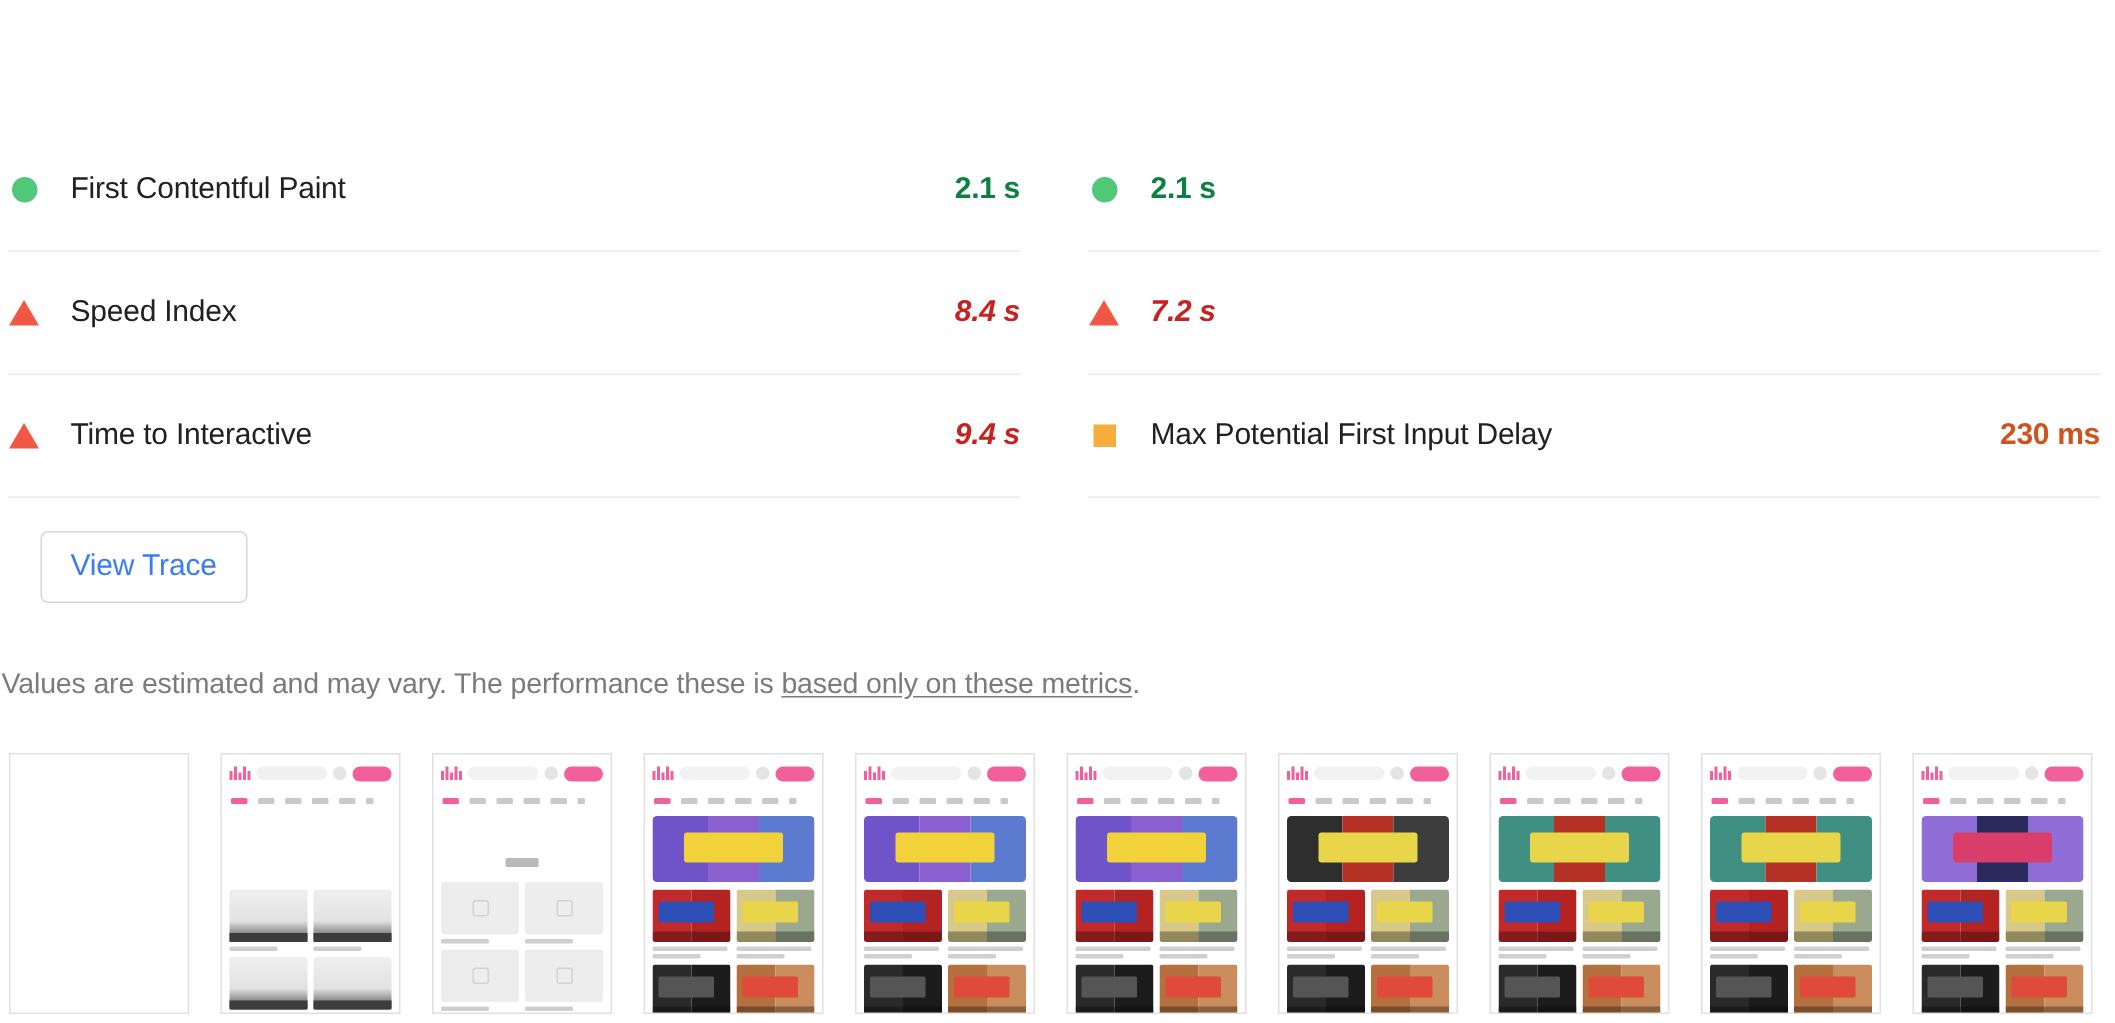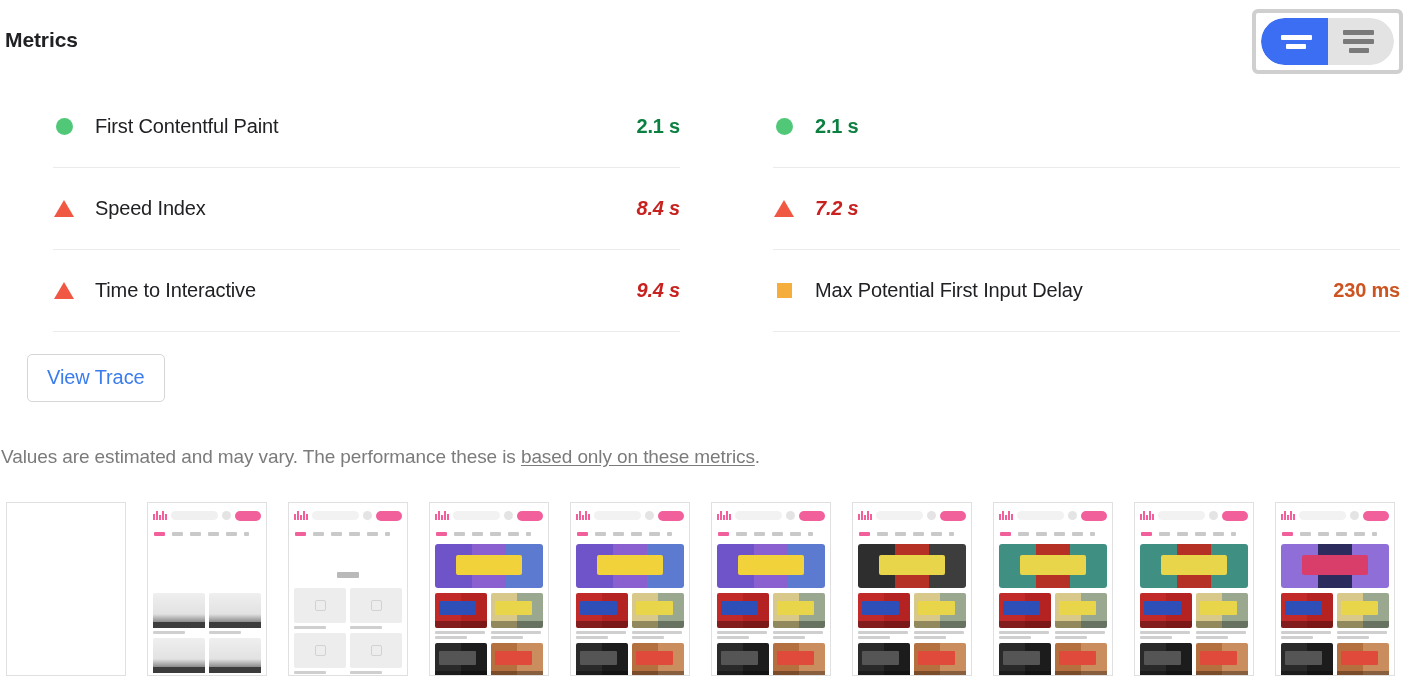--- a/index.html
+++ b/index.html
@@ -82,21 +82,21 @@
   .bar.w-mid   { width: 31px; }
 
   
   .columns {
     position: absolute;
     top: 86px;
     left: 0;
     width: 1410px;
     display: flex;
   }
-  .col { width: 705px; margin-left: 48px; }
+  .col { width: 705px; }
   .col.left  { padding-left: 5px;  padding-right: 25px; }
   .col.right { padding-left: 20px; padding-right: 10px; }
 
   .metric-row {
     position: relative;
     height: 82px;
     display: flex;
     align-items: center;
     border-bottom: 1px solid #ebebeb;
   }
@@ -353,37 +353,20 @@
     margin: 34px auto 0 auto;
     border-radius: 1px;
   }
   .blank-page { width: 100%; height: 100%; background: #ffffff; }
 </style>
 </head>
 <body>
 
 <div class="report">
 
-  <div class="metrics-header">
-    <div class="metrics-title">Metrics</div>
-
-    <div class="toggle-wrap">
-      <div class="toggle">
-        <div class="toggle-seg left">
-          <span class="bar w-long"></span>
-          <span class="bar w-short"></span>
-        </div>
-        <div class="toggle-seg right">
-          <span class="bar w-mid"></span>
-          <span class="bar w-mid"></span>
-          <span class="bar w-short"></span>
-        </div>
-      </div>
-    </div>
-  </div>
 
   <div class="columns">
 
     <div class="col left">
 
       <div class="metric-row">
         <span class="metric-icon">
           <span class="dot-pass"></span>
         </span>
         <span class="metric-label">First Contentful Paint</span>

